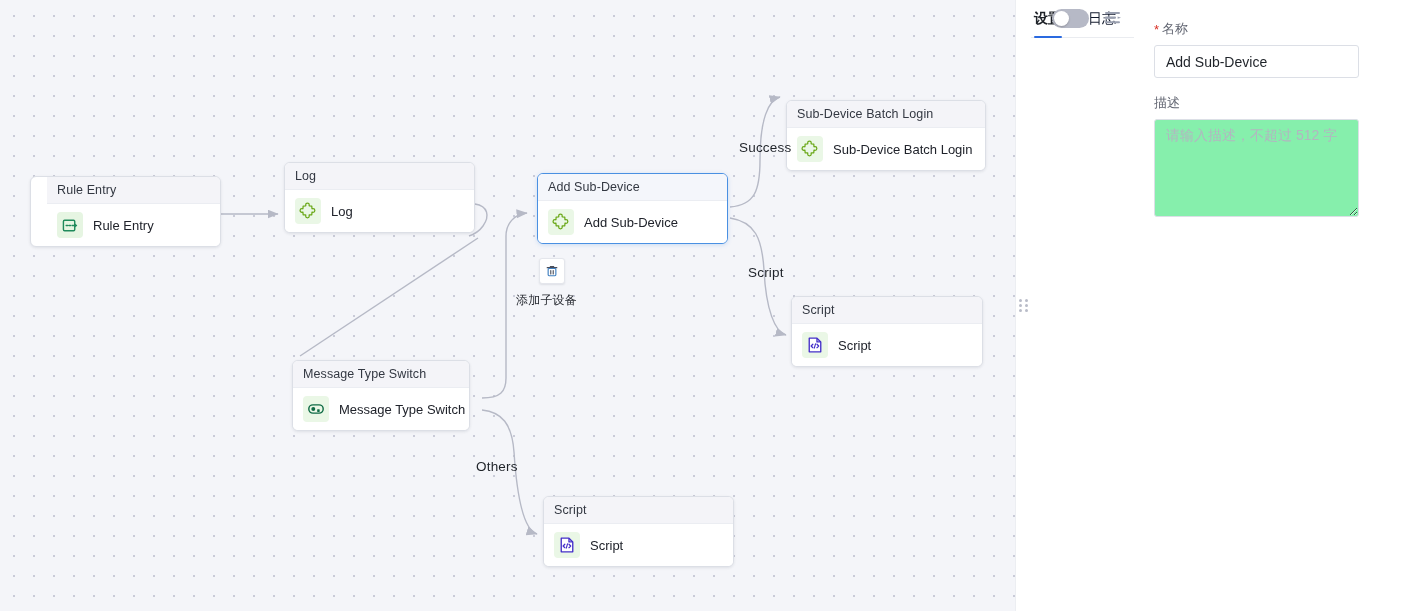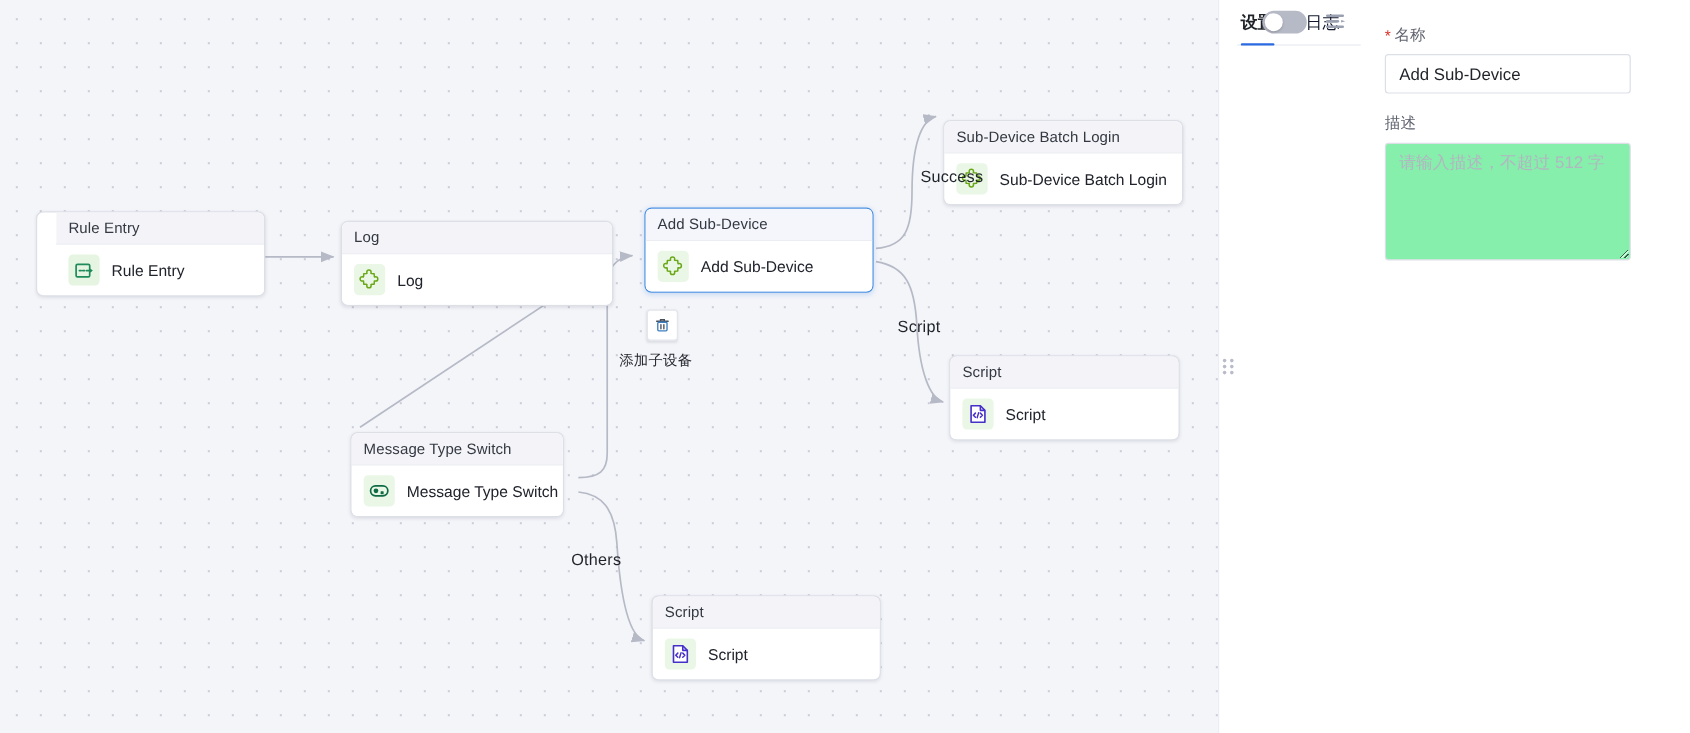--- a/index.html
+++ b/index.html
@@ -210,21 +210,21 @@
               <svg width="17" height="17" viewBox="0 0 18 18">
                 <rect x="1.5" y="3.5" width="12" height="11" rx="1.2" fill="none" stroke="#1f8a5b" stroke-width="1.5"></rect>
                 <path d="M4.4 9h6" stroke="#1f8a5b" stroke-width="1.5" stroke-dasharray="1.6 1.4" stroke-linecap="round"></path>
                 <path d="M10.6 9h4.4" stroke="#1f8a5b" stroke-width="1.5" stroke-linecap="round"></path>
                 <path d="M13.2 6.6 L16.2 9 L13.2 11.4 z" fill="#1f8a5b"></path>
               </svg>
             </span>
             <span class="node-label">Rule Entry</span>
           </div>
         </div>
-        <div class="node" style="left: 284px; top: 184px; width: 227px;">
+        <div class="node" style="left: 284px; top: 162px; width: 191px;">
           <div class="node-header">
             <span>Log</span>
           </div>
           <div class="node-body">
             <span class="node-icon ic-purple">
               <svg width="18" height="18" viewBox="0 0 20 20">
                 <path d="M7.4 3.2a2 2 0 0 1 4 0c0 .9-.5 1 .2 1.2l2.6.2.2 2.6c.2.7.3.2 1.2.2a2 2 0 0 1 0 4c-.9 0-1-.5-1.2.2l-.2 2.6-2.6.2c-.7.2-.2.3-.2 1.2a2 2 0 0 1-4 0c0-.9.5-1-.2-1.2l-2.6-.2-.2-2.6c-.2-.7-.3-.2-1.2-.2a2 2 0 0 1 0-4c.9 0 1 .5 1.2-.2l.2-2.6 2.6-.2c.7-.2.2-.3.2-1.2z" fill="none" stroke="#6aa818" stroke-width="1.4" stroke-linejoin="round"></path>
               </svg>
             </span>
             <span class="node-label">Log</span>
@@ -301,21 +301,21 @@
                 <path d="M12.2 9.2 L14.1 11.1 L12.2 13" fill="none" stroke="#4530c9" stroke-width="1.4" stroke-linecap="round" stroke-linejoin="round"></path>
                 <path d="M10.6 8.8 L9.2 13.4" stroke="#4530c9" stroke-width="1.3" stroke-linecap="round"></path>
               </svg>
             </span>
             <span class="node-label">Script</span>
           </div>
         </div>
       </div>
 
     <div id="label-host">
-        <div class="edge-label" style="left: 739px; top: 140px; margin-left: 28px;">Success</div>
+        <div class="edge-label" style="left: 739px; top: 140px;">Success</div>
         <div class="edge-label" style="left: 748px; top: 265px;">Script</div>
         <div class="edge-label cn" style="left: 484px; top: 292px;">添加子设备</div>
         <div class="edge-label" style="left: 476px; top: 459px;">Others</div>
       </div>
 
     <div class="delete-btn" id="delete-btn" style="left: 539px; top: 258px;">
       <svg width="14" height="14" viewBox="0 0 16 16">
         <path d="M2.5 4.2h11" stroke="#4a4f5c" stroke-width="1.3" fill="none" stroke-linecap="round"></path>
         <path d="M6.2 4.2V2.8h3.6v1.4" stroke="#4a4f5c" stroke-width="1.3" fill="none"></path>
         <rect x="3.6" y="5.2" width="8.8" height="8.2" rx="1" stroke="#3f7fbf" stroke-width="1.3" fill="none"></rect>

